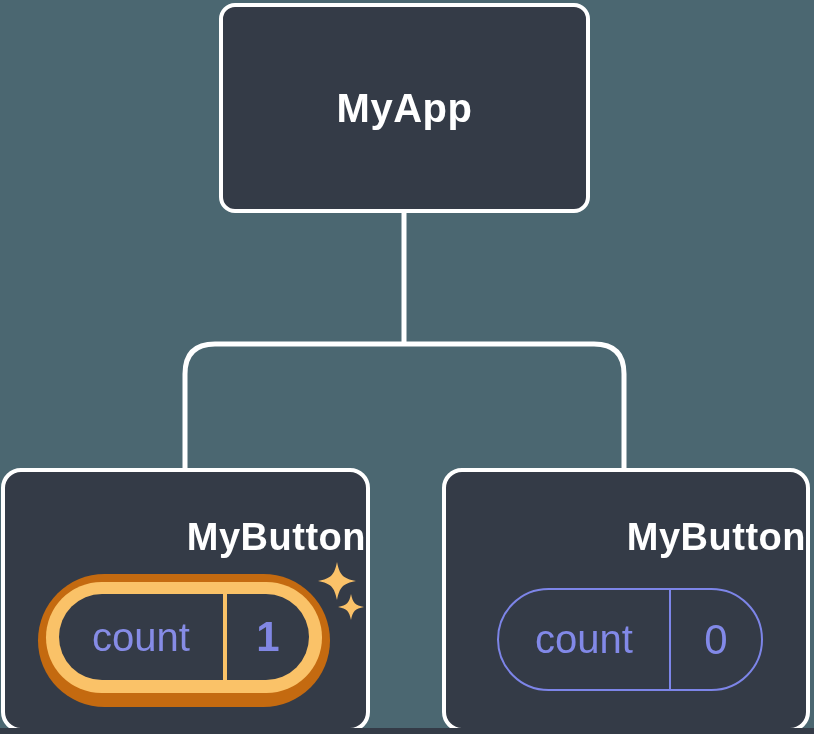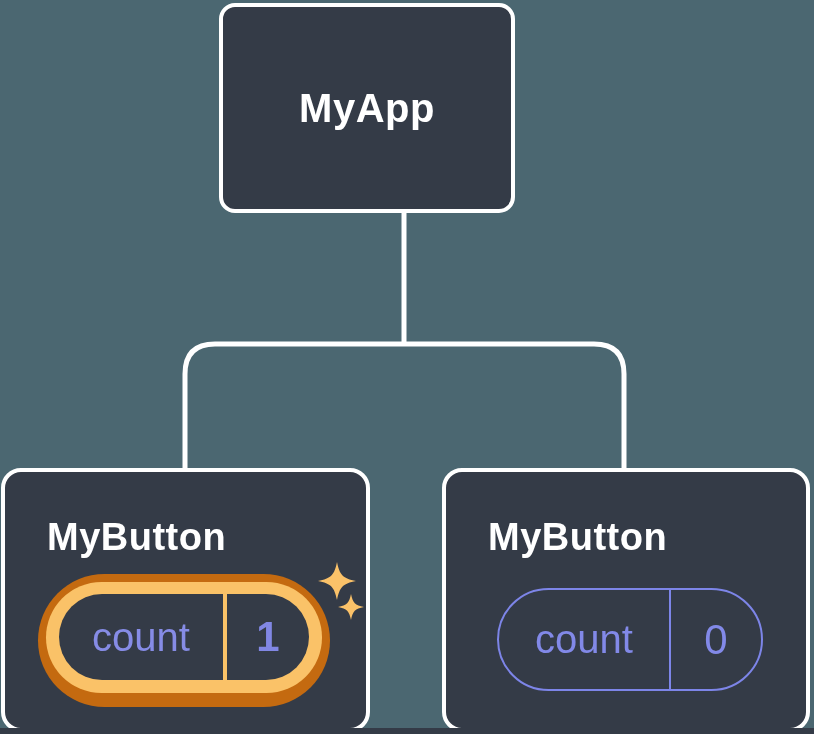--- a/index.html
+++ b/index.html
@@ -20,34 +20,34 @@
   }
   
   .node{
     position:absolute;
     background:#343b47;
     border:4px solid #ffffff;
     box-sizing:border-box;
     z-index:2;
   }
   .node-root{
-    left:219px;top:3px;width:296px;height:210px;
+    left:219px;top:3px;width:371px;height:210px;
     border-radius:16px;
     display:flex;align-items:center;justify-content:center;
   }
   .node-root .node-label{
     color:#ffffff;font-size:40px;font-weight:700;letter-spacing:.5px;
   }
   .node-child{
     border-radius:20px;
   }
   .node-child-left{left:1px;top:468px;width:369px;height:264px;}
   .node-child-right{left:442px;top:468px;width:368px;height:264px;}
   .node-child .node-label{
-    display:block;margin-top:44px;text-align:left;
+    display:block;margin-top:44px;text-align:right;
     color:#ffffff;font-size:38px;font-weight:700;letter-spacing:.5px;padding-left:42px;
   }
   
   .pill-glow-outer{
     position:absolute;left:33px;top:102px;width:292px;height:133px;
     background:#c46a10;
     border-radius:999px;
     padding:8px 8px 14px 8px;
     box-sizing:border-box;
   }

